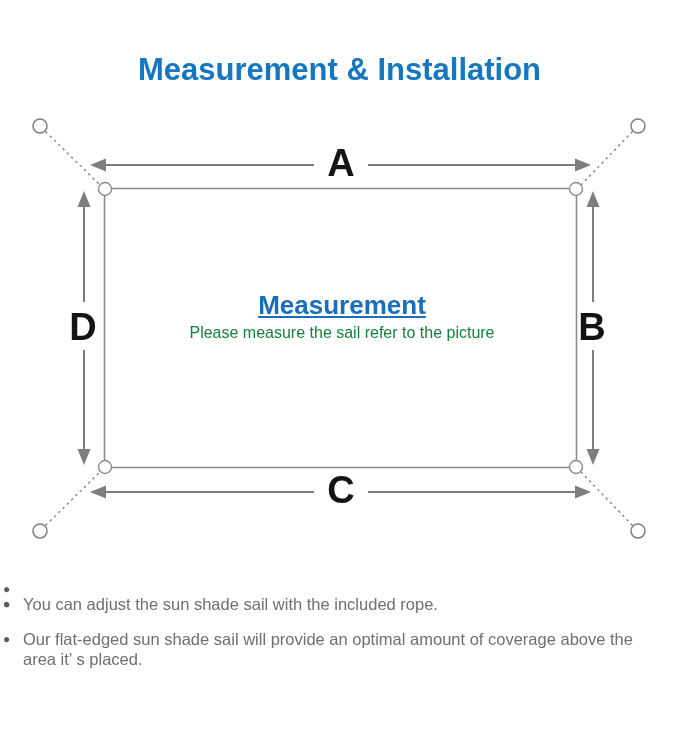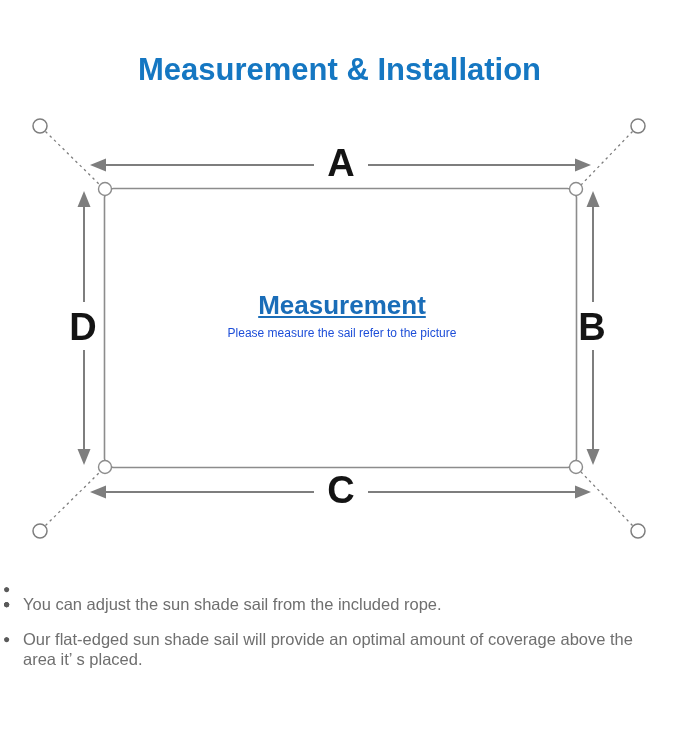--- a/index.html
+++ b/index.html
@@ -44,23 +44,23 @@
   }
   .center-heading {
     font-size: 26px;
     line-height: 27px;
     font-weight: bold;
     color: #1a6db8;
     margin: 0;
     text-decoration: underline;
   }
   .center-sub {
-    font-size: 12px;
+    font-size: 16px;
     line-height: 18px;
-    color: #1d4ed8;
+    color: #15803d;
     margin-top: 5px;
   }
   .notes {
     position: absolute;
     left: 3px;
     top: 531px;
     width: 652px;
     margin: 0;
     padding: 0;
     list-style: none;
@@ -159,21 +159,21 @@
       <span class="dot">●</span>
     </li>
     <li>
       <span class="dot">●</span>
     </li>
     <li>
       <span class="dot">●</span>
     </li>
     <li>
       <span class="dot">●</span>
-      <span>You can adjust the sun shade sail from the included rope.</span>
+      <span>You can adjust the sun shade sail with the included rope.</span>
     </li>
     <li>
       <span class="dot">●</span>
       <span>Our flat-edged sun shade sail will provide an optimal amount of coverage above the area it’ s placed.</span>
     </li>
   </ul>
 
 </div>
 
 </body></html>

